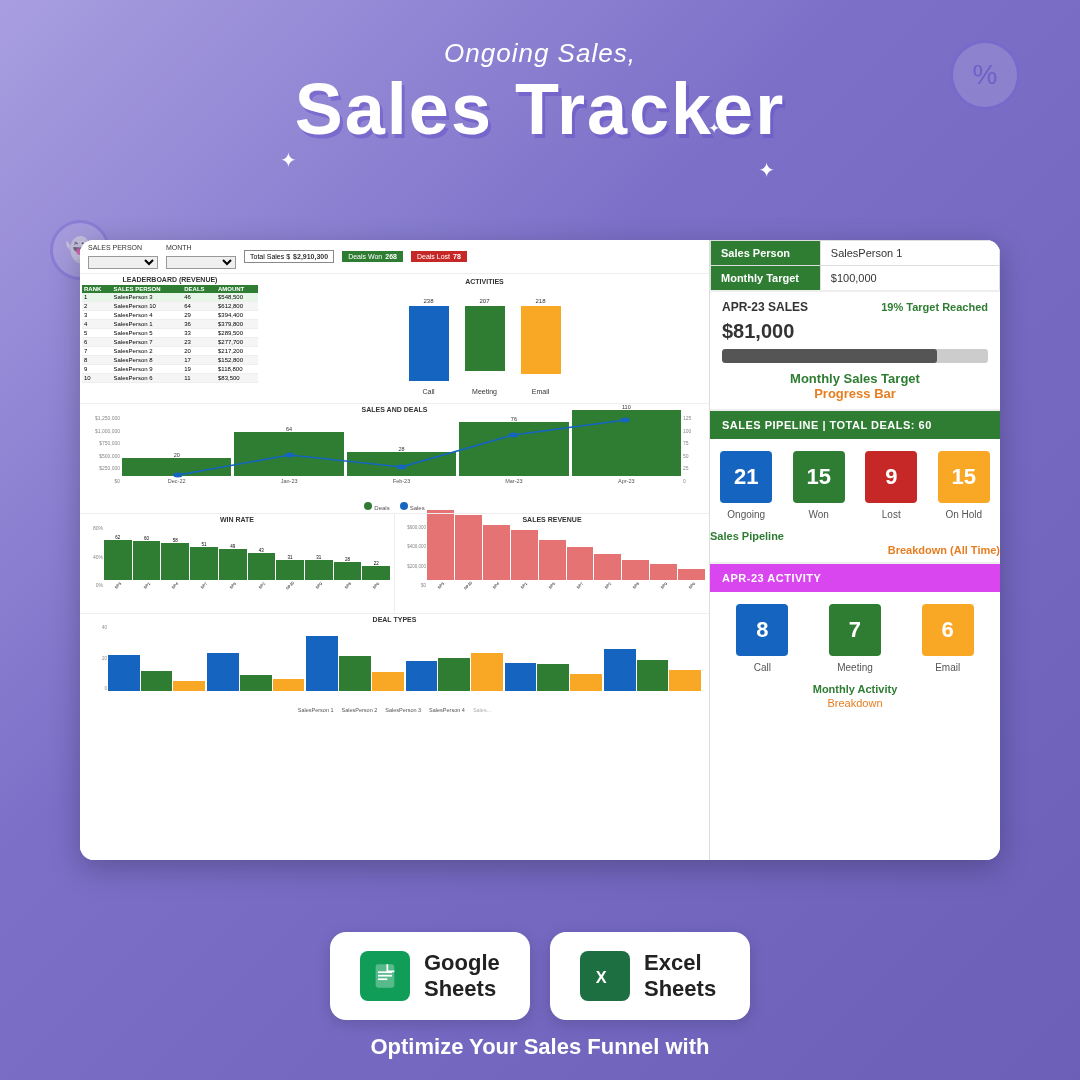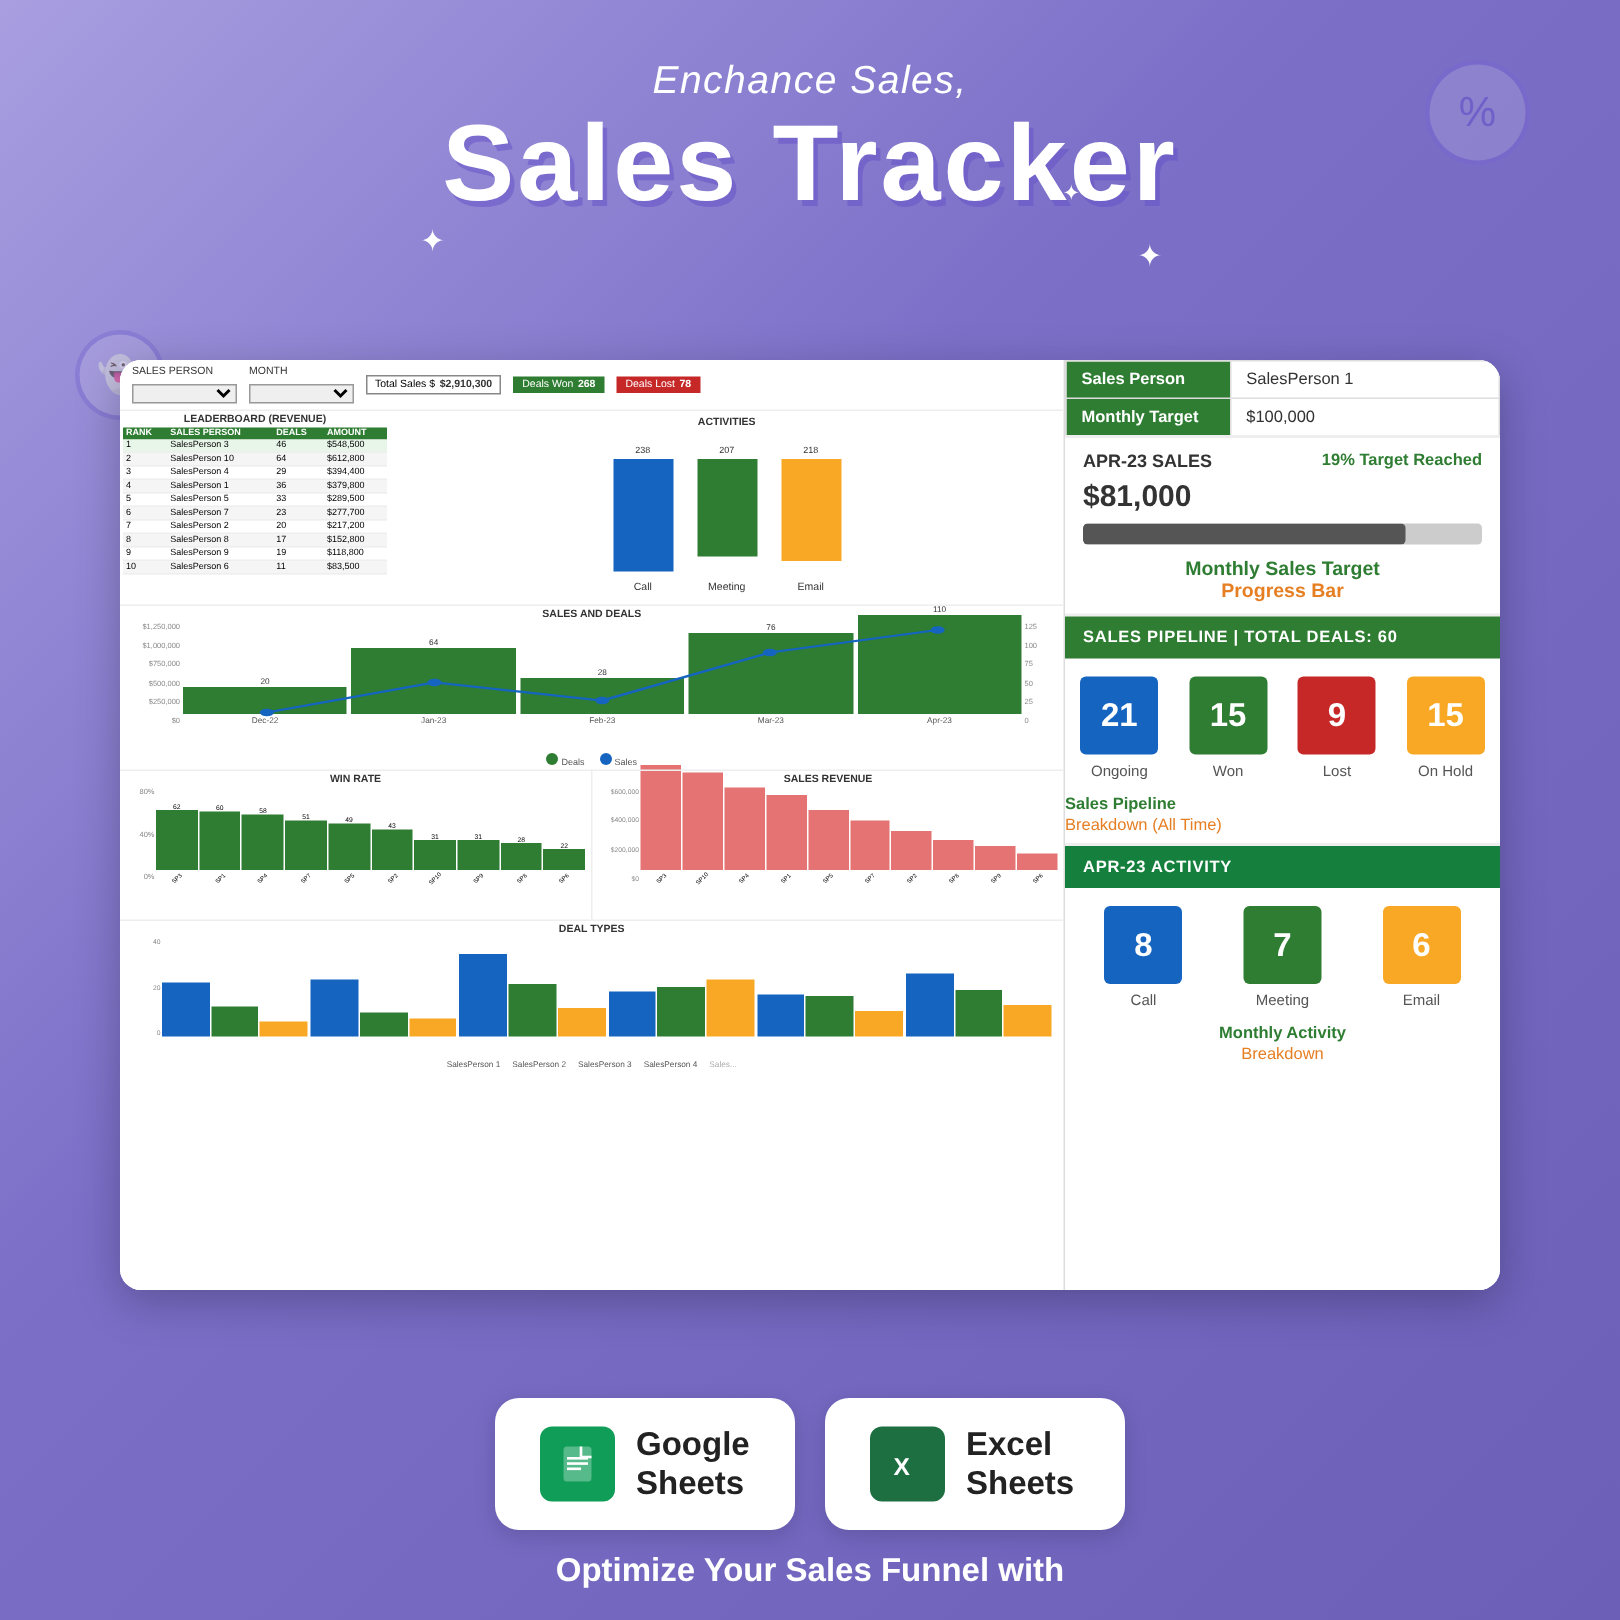--- a/index.html
+++ b/index.html
@@ -480,34 +480,35 @@
 
     .pipeline-subtitle {
       text-align: left;
       font-size: 11px;
       font-weight: bold;
       color: #2e7d32;
       padding: 2px 0;
     }
 
     .pipeline-subtitle2 {
-      text-align: left;
+      text-align: right;
       font-size: 11px;
       color: #e67e22;
       padding: 0 0 6px;
+      font-weight: bold;
     }
 
     
     .activity-section {
       padding: 0;
       flex: 1;
     }
 
     .activity-header {
-      background: #15803d;
+      background: #d946ef;
       color: white;
       padding: 8px 12px;
       font-size: 11px;
       font-weight: bold;
       letter-spacing: 0.5px;
     }
 
     .activity-boxes {
       display: flex;
       justify-content: space-around;
@@ -638,21 +639,21 @@
 <div class="ghost-badge">
   <span>👻</span>
 </div>
 
 <span class="sparkle spark1">✦</span>
 <span class="sparkle spark2">✦</span>
 <span class="sparkle spark3">✦</span>
 <span class="sparkle spark4">✦</span>
 
 <div class="header">
-  <div class="header-subtitle">Enchance Sales,</div>
+  <div class="header-subtitle">Ongoing Sales,</div>
   <div class="header-title">Sales Tracker</div>
 </div>
 
 <div class="dashboard-container">
 
   <div class="left-panel">
 
 
     <div class="filters-row">
       <div>

